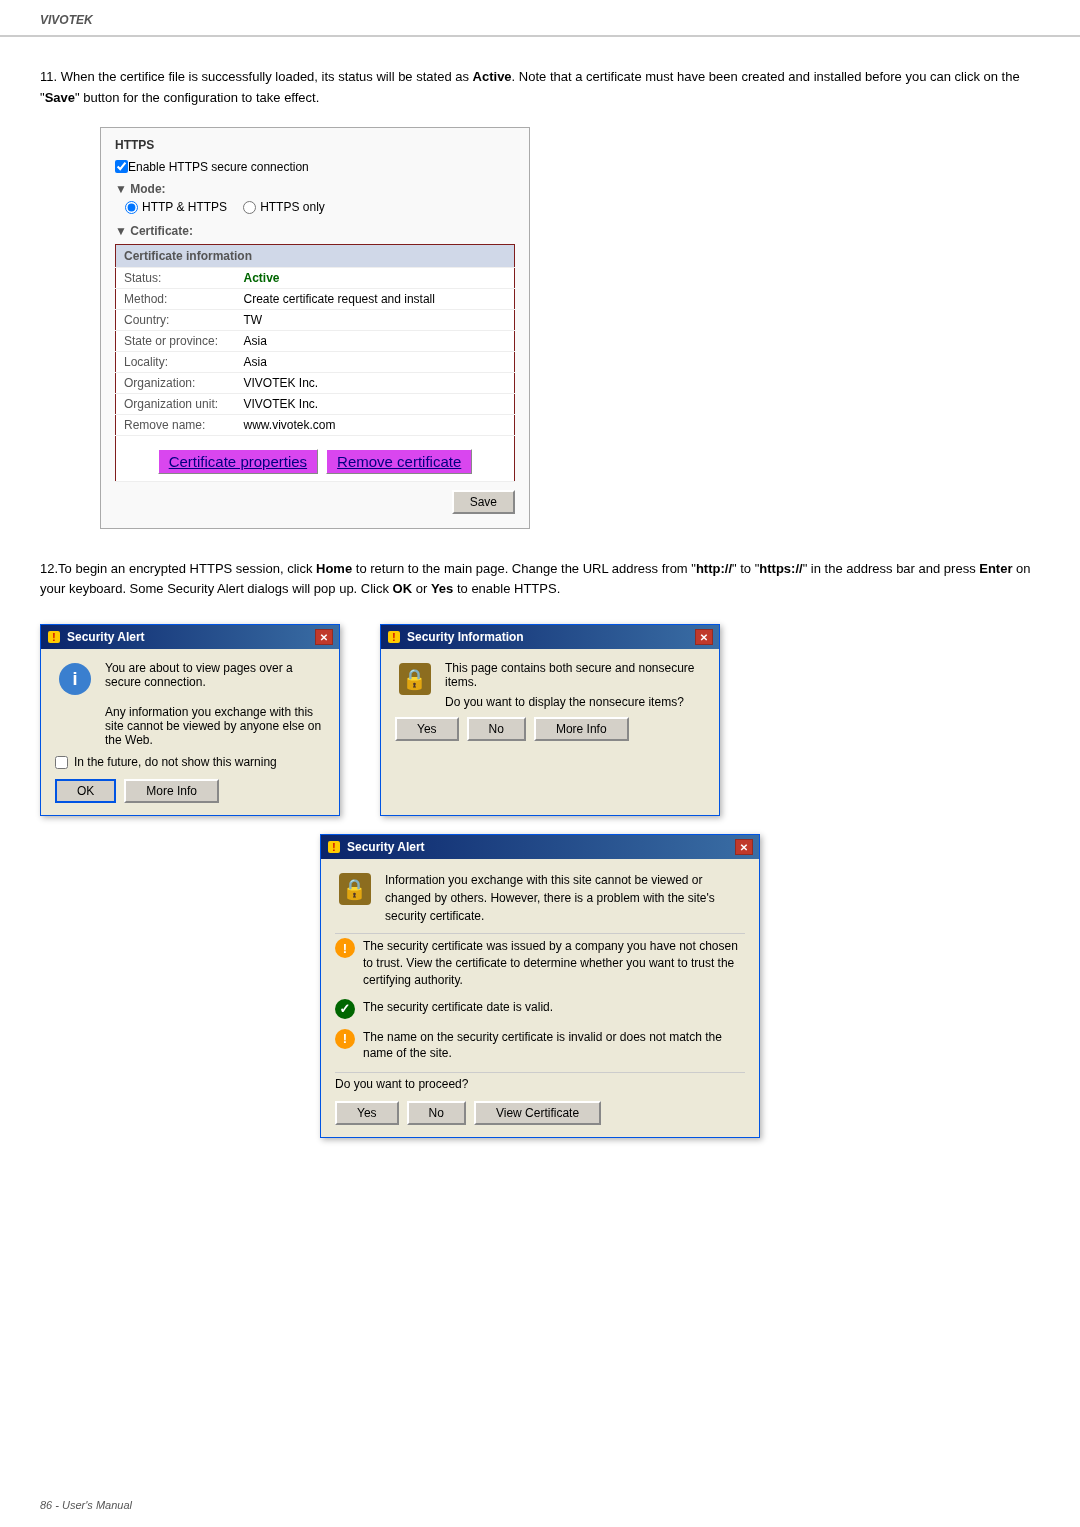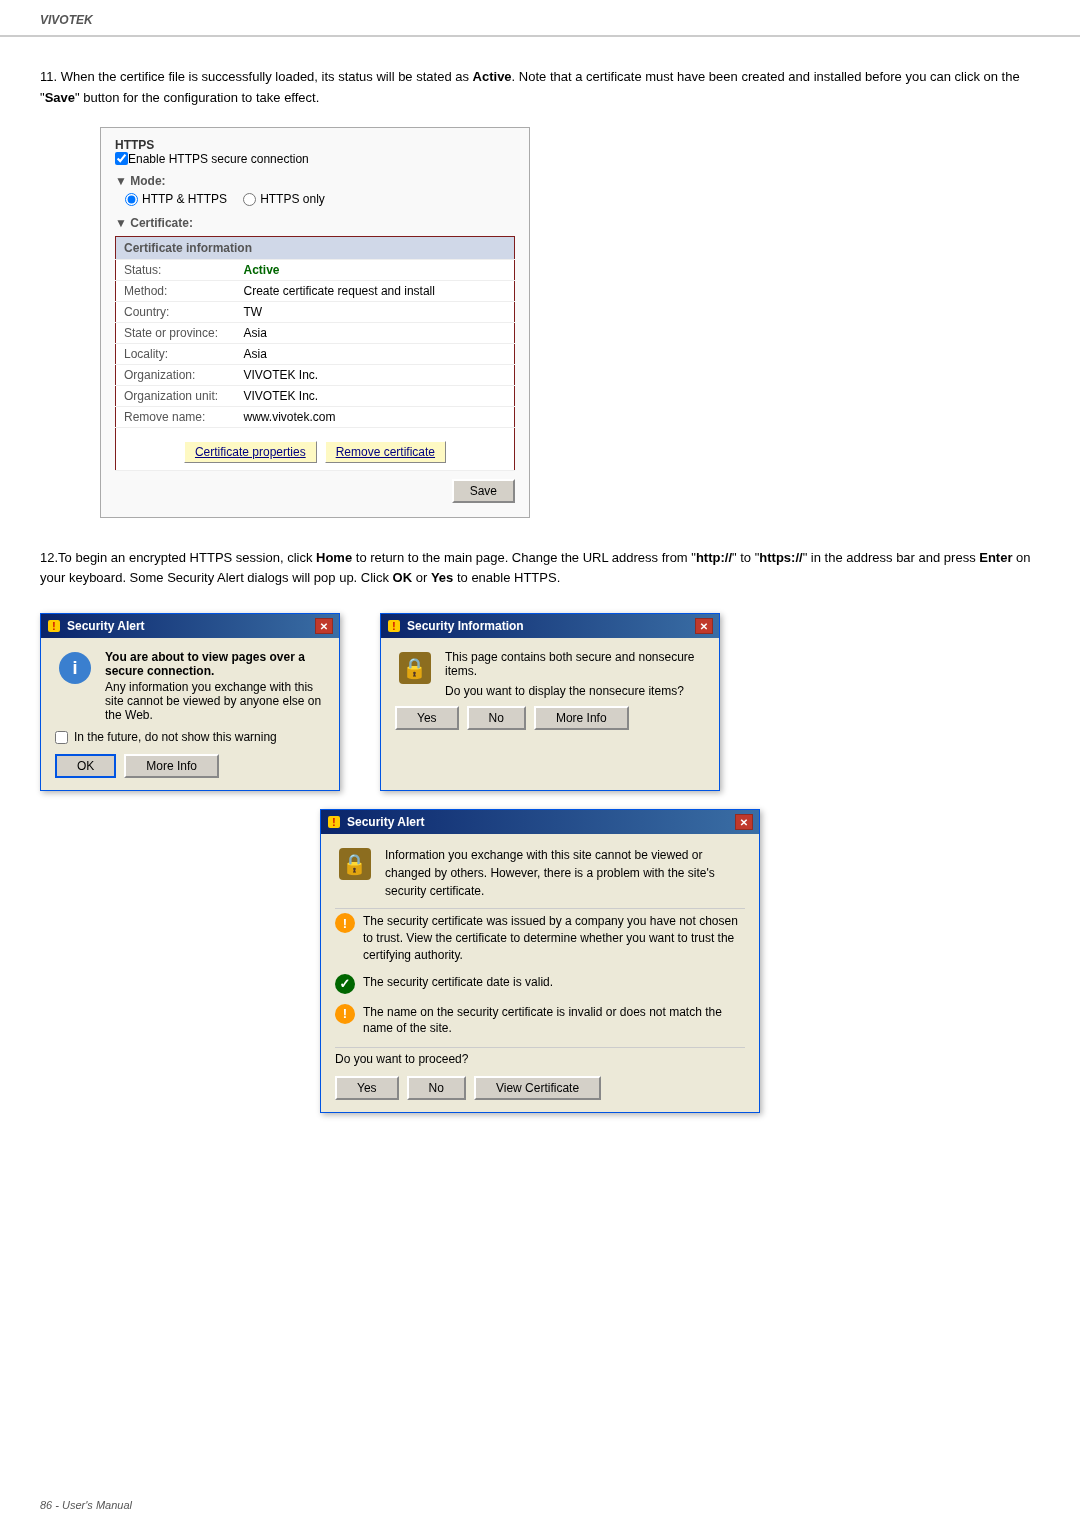--- a/index.html
+++ b/index.html
@@ -38,21 +38,21 @@
     .https-panel {
       border: 1px solid #aaa;
       padding: 10px 14px 14px 14px;
       width: 430px;
       margin-left: 60px;
       background: #f9f9f9;
     }
     .https-panel-title {
       font-size: 12px;
       font-weight: bold;
-      margin-bottom: 0;
+      margin-bottom: 8px;
       color: #333;
     }
     .https-panel .checkbox-row {
       display: flex;
       align-items: center;
       margin-bottom: 8px;
       font-size: 12px;
     }
     .https-panel .section-label {
       font-size: 12px;
@@ -105,26 +105,26 @@
       font-weight: bold;
     }
     .cert-buttons {
       display: flex;
       gap: 8px;
       justify-content: center;
       margin-top: 6px;
       padding: 4px 0;
     }
     .cert-btn {
-      background: #fef9c3;
+      background: #d946ef;
       border: 1px solid #888;
       border-top-color: #fff;
       border-left-color: #fff;
       padding: 3px 10px;
-      font-size: 12px;
+      font-size: 15px;
       cursor: pointer;
       color: #000080;
       text-decoration: underline;
     }
     .save-row {
       display: flex;
       justify-content: flex-end;
       margin-top: 8px;
     }
     .save-btn {
@@ -445,21 +445,21 @@
               <span>Security Alert</span>
             </div>
             <div class="dialog-close-btn">✕</div>
           </div>
           <div class="dialog-body">
             <div class="dialog-row">
               <div class="dialog-icon-area">
                 <div class="info-icon">i</div>
               </div>
               <div>
-                <p style="margin-bottom:2px;font-weight:bold;">You are about to view pages over a secure connection.</p>
+                <p style="margin-bottom:16px;">You are about to view pages over a secure connection.</p>
                 <p>Any information you exchange with this site cannot be viewed by anyone else on the Web.</p>
               </div>
             </div>
             <div class="dialog-checkbox-row">
               <input type="checkbox" style="">
               <span>In the future, do not show this warning</span>
             </div>
             <div class="dialog-buttons">
               <button class="dlg-btn dlg-btn-primary">OK</button>
               <button class="dlg-btn">More Info</button>

